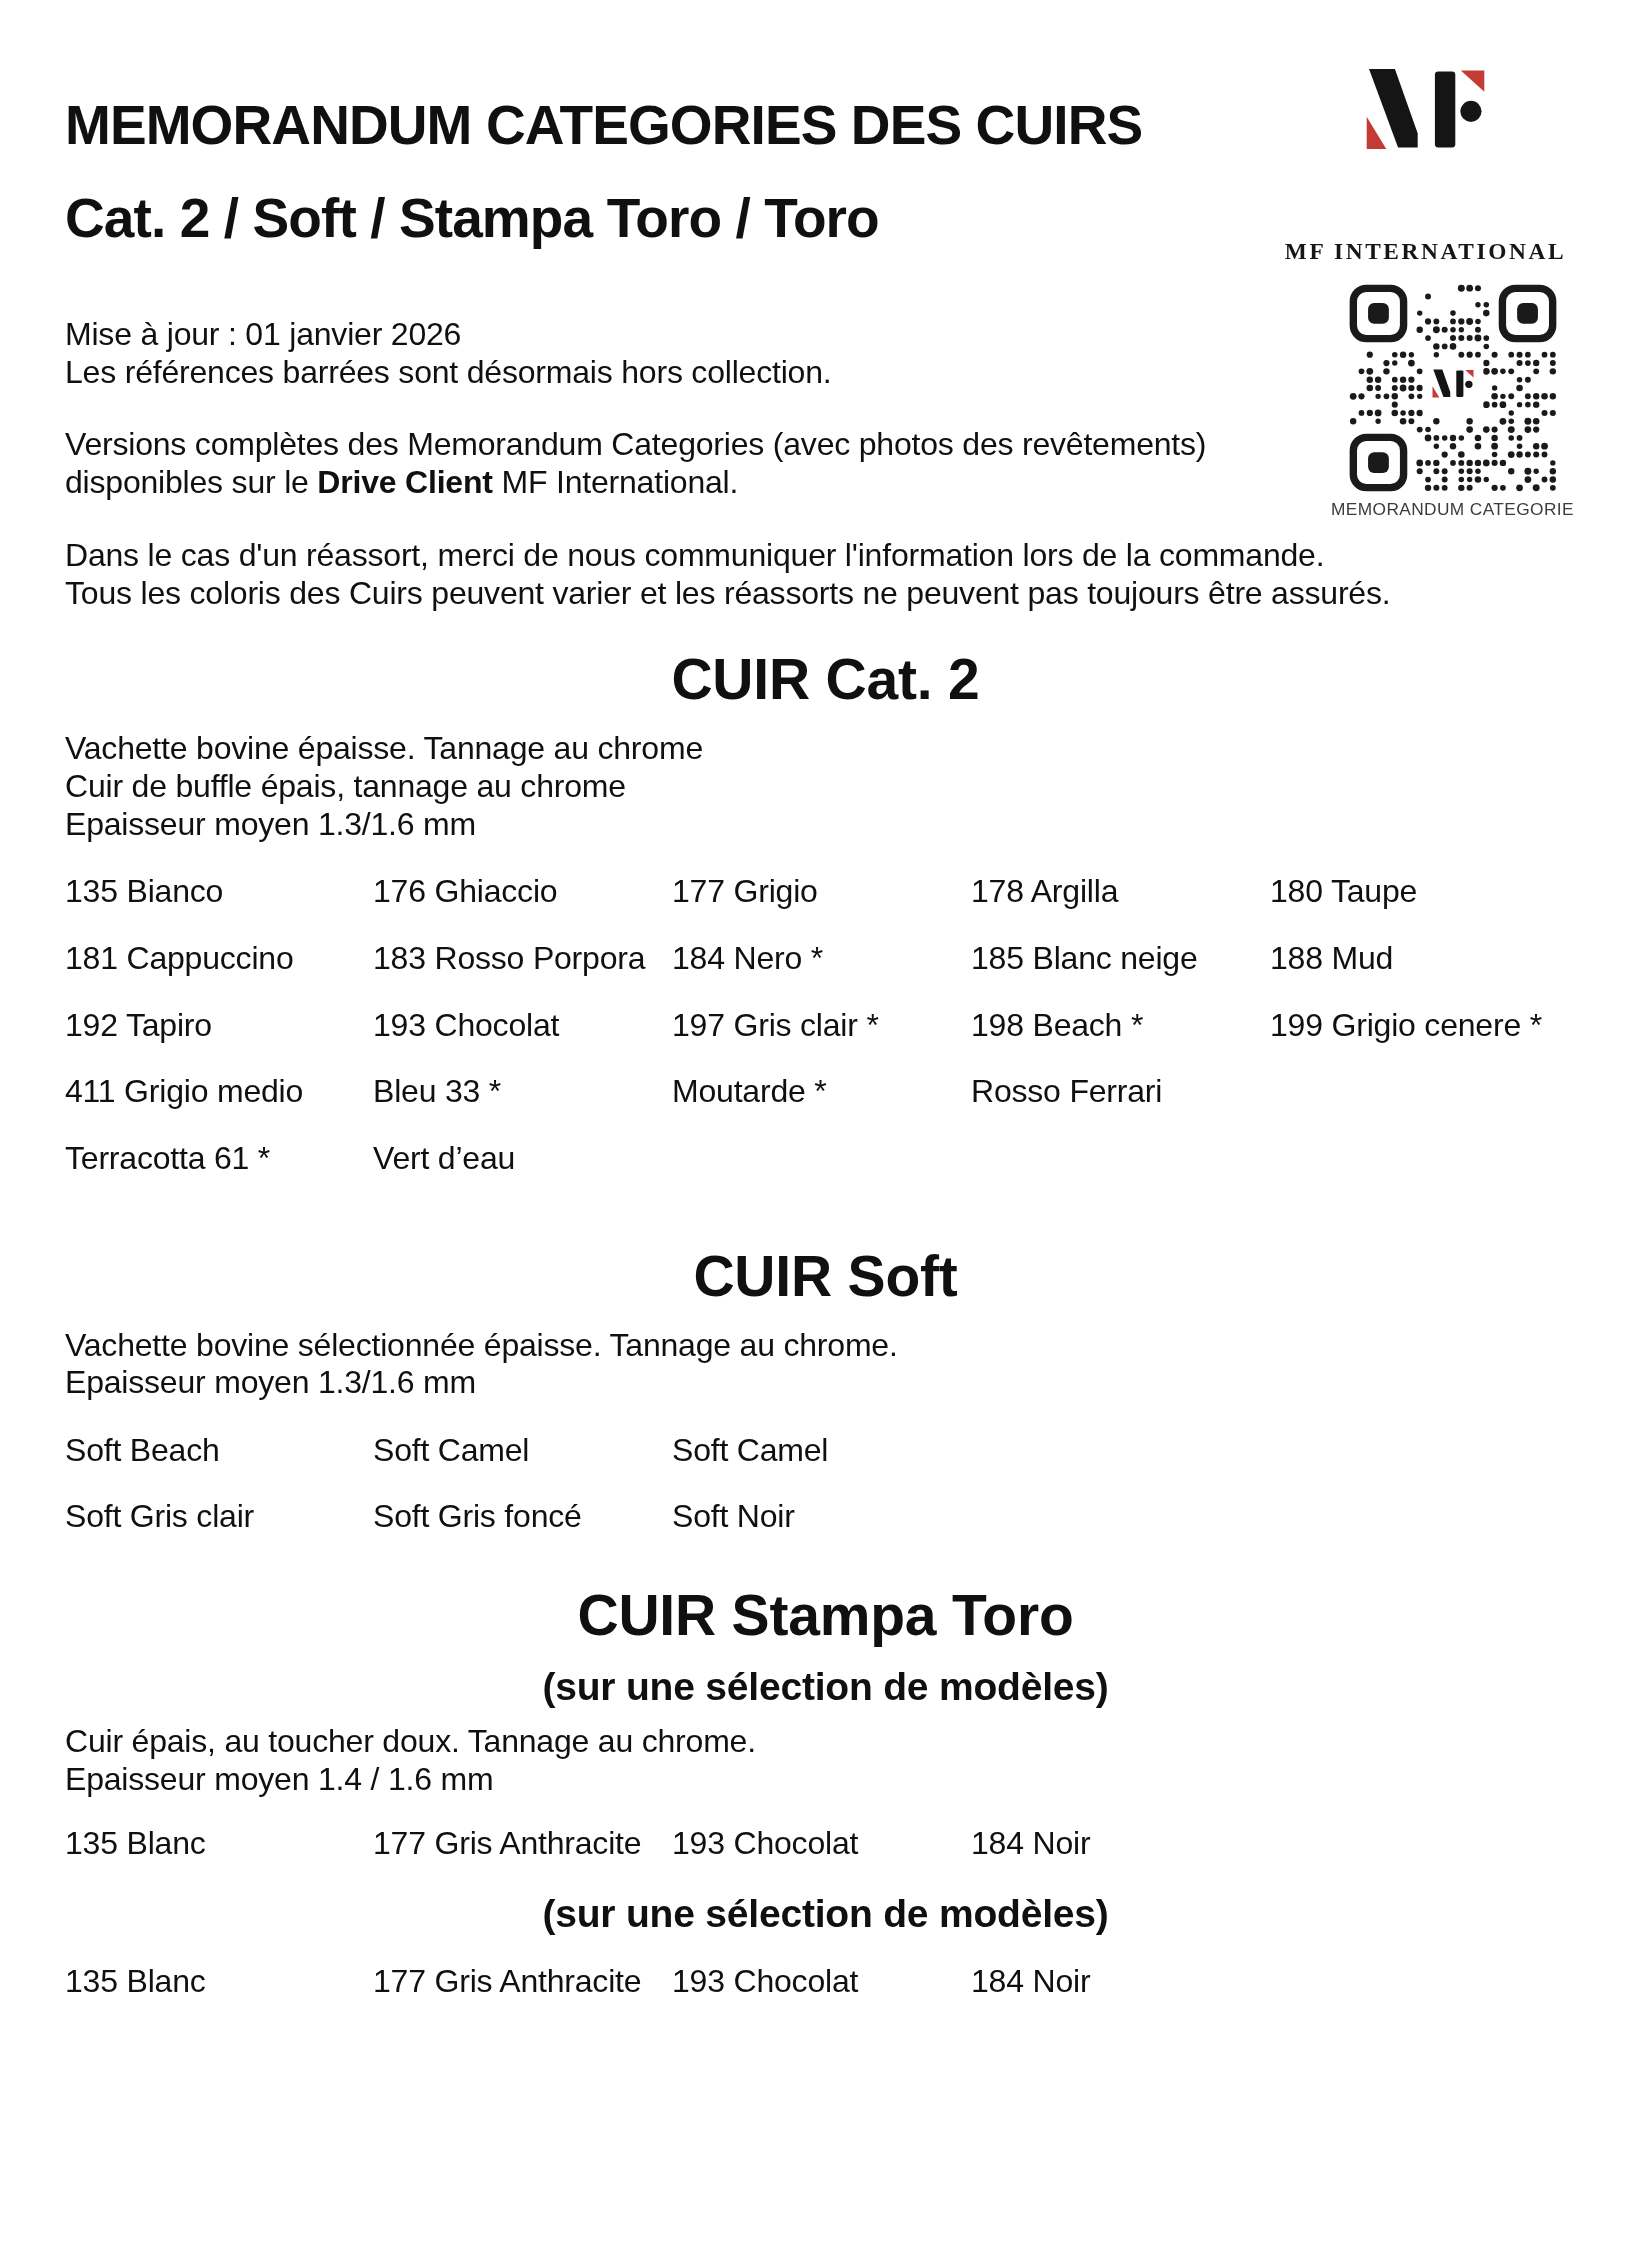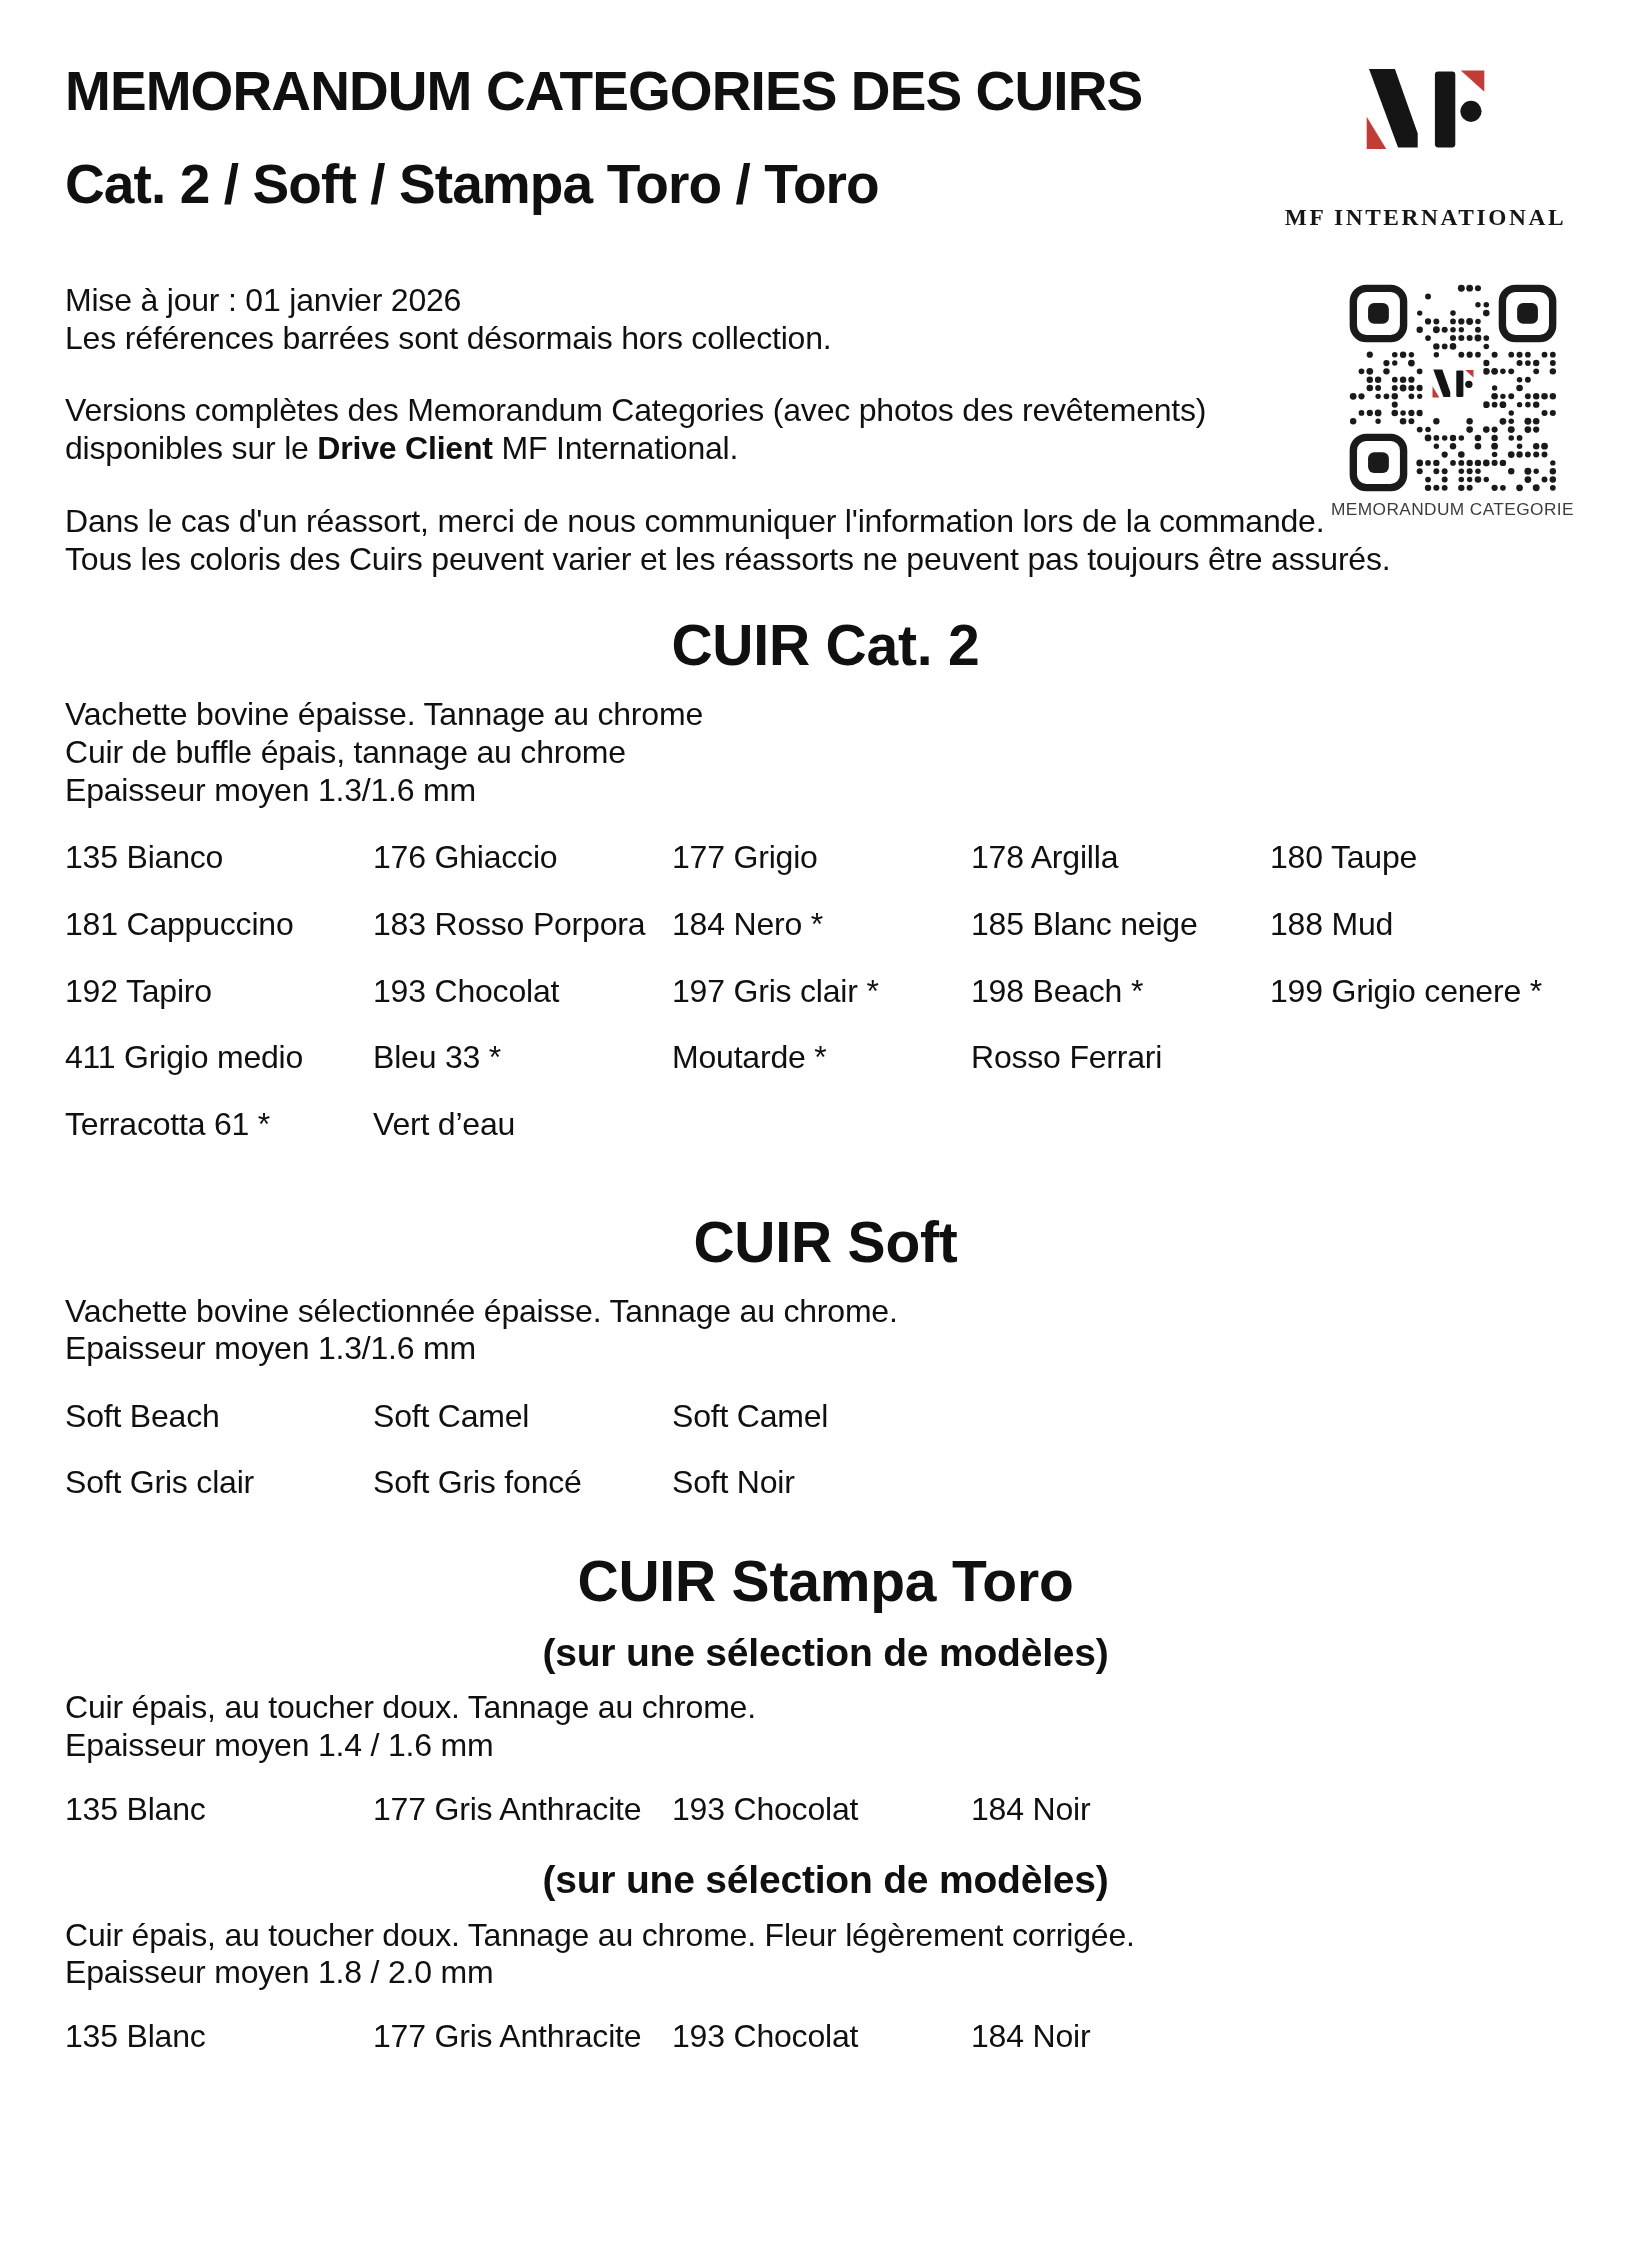--- a/index.html
+++ b/index.html
@@ -12,21 +12,21 @@
   body{
     width:1651px;height:2261px;position:relative;overflow:hidden;
     background:#ffffff;color:var(--ink);
     font-family:"Liberation Sans",sans-serif;
     font-size:32px;line-height:1.18;letter-spacing:-0.2px;
   }
   .page{padding:40px 65px 0 65px;}
   
   .header{display:flex;justify-content:space-between;align-items:flex-end;}
   h1{margin:0;font-size:55px;line-height:1.7;font-weight:700;letter-spacing:-0.9px;max-width:1283px;}
-  .brand{width:321px;flex:0 0 auto;display:flex;flex-direction:column;align-items:center;padding-top:17.3px;}
+  .brand{width:321px;flex:0 0 auto;display:flex;flex-direction:column;align-items:center;padding-top:17.3px;gap:34px;}
   .brand-name{
     font-family:"Liberation Serif",serif;font-weight:700;font-size:23.4px;
     letter-spacing:2.6px;margin-top:21px;white-space:nowrap;color:#161616;
   }
   
   .qr-wrap{position:absolute;top:284px;right:94px;width:208px;}
   .qr{width:208px;height:208px;display:block;}
   .qr-caption{
     width:277px;margin-left:-35px;margin-top:7px;text-align:center;
     font-size:17.3px;letter-spacing:0.4px;color:#3c3c3c;white-space:nowrap;
@@ -379,24 +379,20 @@
           <div class="color-item">135 Blanc</div>
           <div class="color-item">177 Gris Anthracite</div>
           <div class="color-item">193 Chocolat</div>
           <div class="color-item">184 Noir</div>
         </div>
       </div>
   </section>
 
   <section class="sec-toro">
     <div class="sub">(sur une sélection de modèles)</div>
-    <div class="desc">
-      <span>Cuir épais, au toucher doux. Tannage au chrome. Fleur légèrement corrigée.</span><br>
-      <span>Epaisseur moyen 1.8 / 2.0 mm</span>
-    </div>
     <div class="rows">
         <div class="color-row">
           <div class="color-item">135 Blanc</div>
           <div class="color-item">177 Gris Anthracite</div>
           <div class="color-item">193 Chocolat</div>
           <div class="color-item">184 Noir</div>
         </div>
       </div>
   </section>
 

